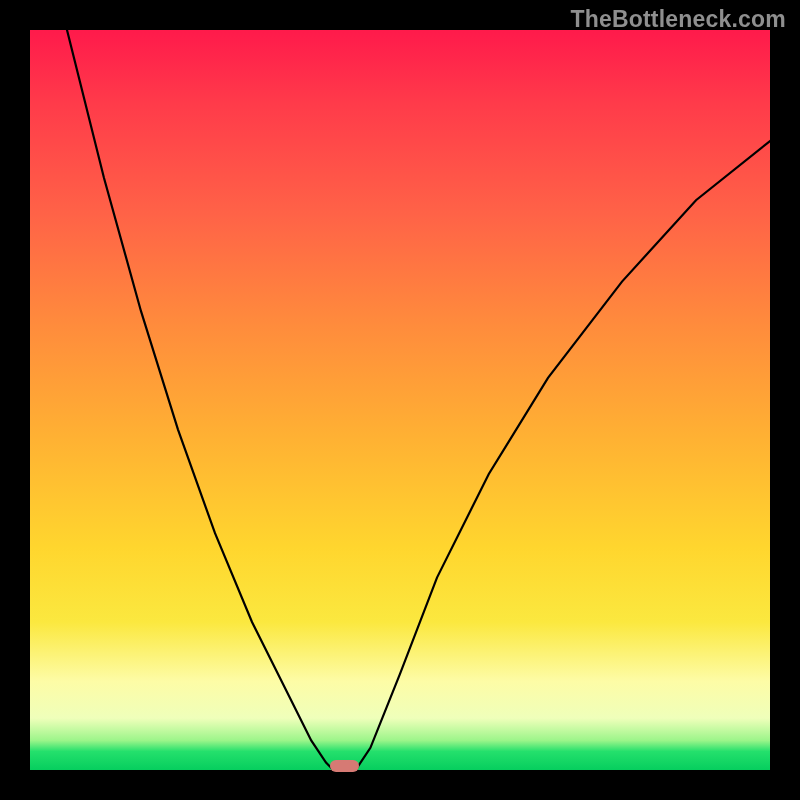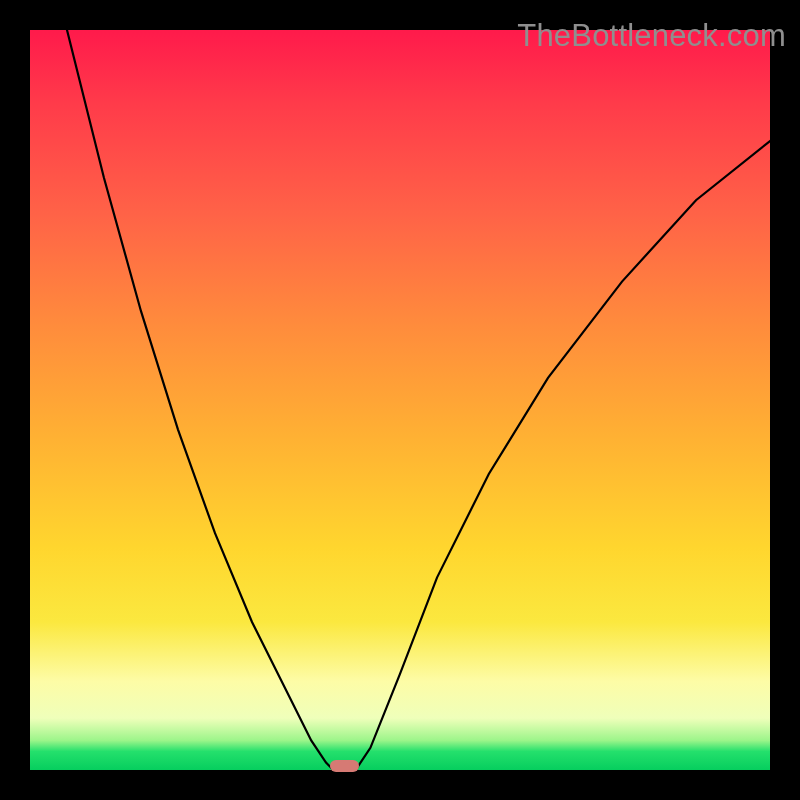--- a/index.html
+++ b/index.html
@@ -49,26 +49,26 @@
   }
   .min-marker {
     position: absolute;
     width: 30px;
     height: 12px;
     border-radius: 6px;
     background: #d67a74;
   }
   .watermark {
     position: absolute;
-    top: 18px;
+    top: 6px;
     right: 14px;
     color: #8f8f8f;
-    font-size: 31px;
+    font-size: 23px;
     letter-spacing: 0.2px;
-    font-weight: 400;
+    font-weight: 700;
   }
 </style>
 </head>
 <body>
 
 <div class="wrap">
   <div class="plot"></div>
 
   <svg class="curve-svg" viewBox="0 0 740 740" preserveAspectRatio="none">
     <path id="left-path" fill="none" stroke="#000" stroke-width="2.2" stroke-linecap="round" d="M37.0 0.0 L74.0 148.0 L111.0 281.2 L148.0 399.6 L185.0 503.2 L222.0 592.0 L259.0 666.0 L281.2 710.4 L296.0 732.6 L303.4 740.0"></path>

